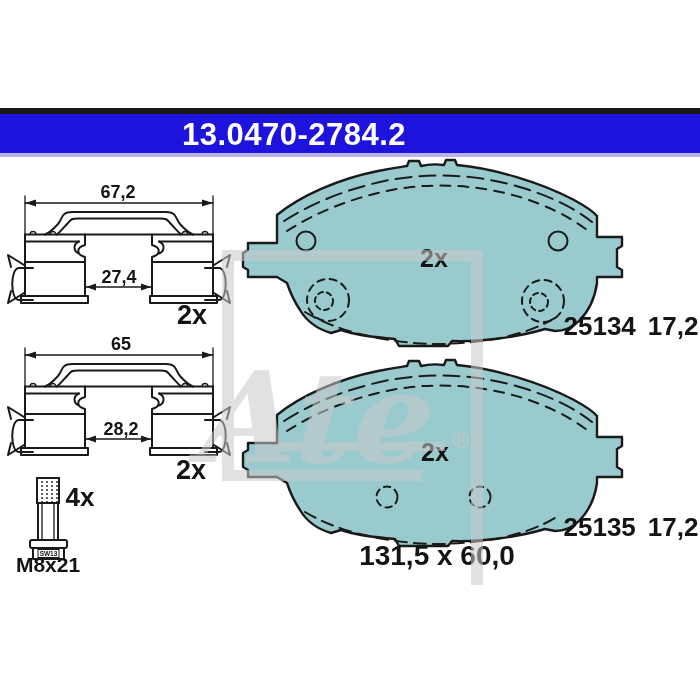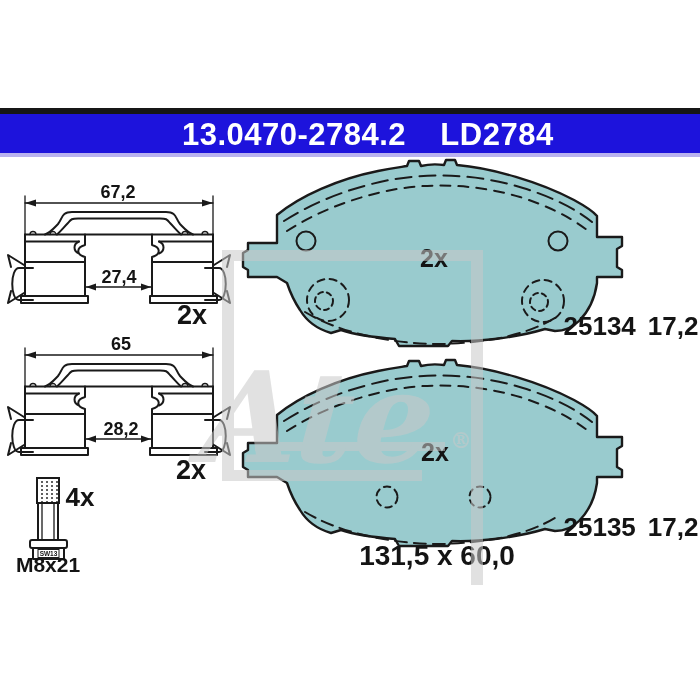--- a/index.html
+++ b/index.html
@@ -29,21 +29,20 @@
 </style>
 </head>
 <body>
 
 <div class="stage">
 
   <div class="banner">
     <div class="bar-black"></div>
     <div class="bar-blue">
       <span class="pn">13.0470-2784.2</span>
-      <span class="code">LD2784</span>
     </div>
     <div class="bar-fade"></div>
   </div>
 
   <svg width="700" height="700" viewBox="0 0 700 700">
     <defs>
       <pattern id="knurl" width="5" height="4" patternUnits="userSpaceOnUse">
         <circle cx="2" cy="2" r="1" fill="#2a2a2a"></circle>
       </pattern>
 

